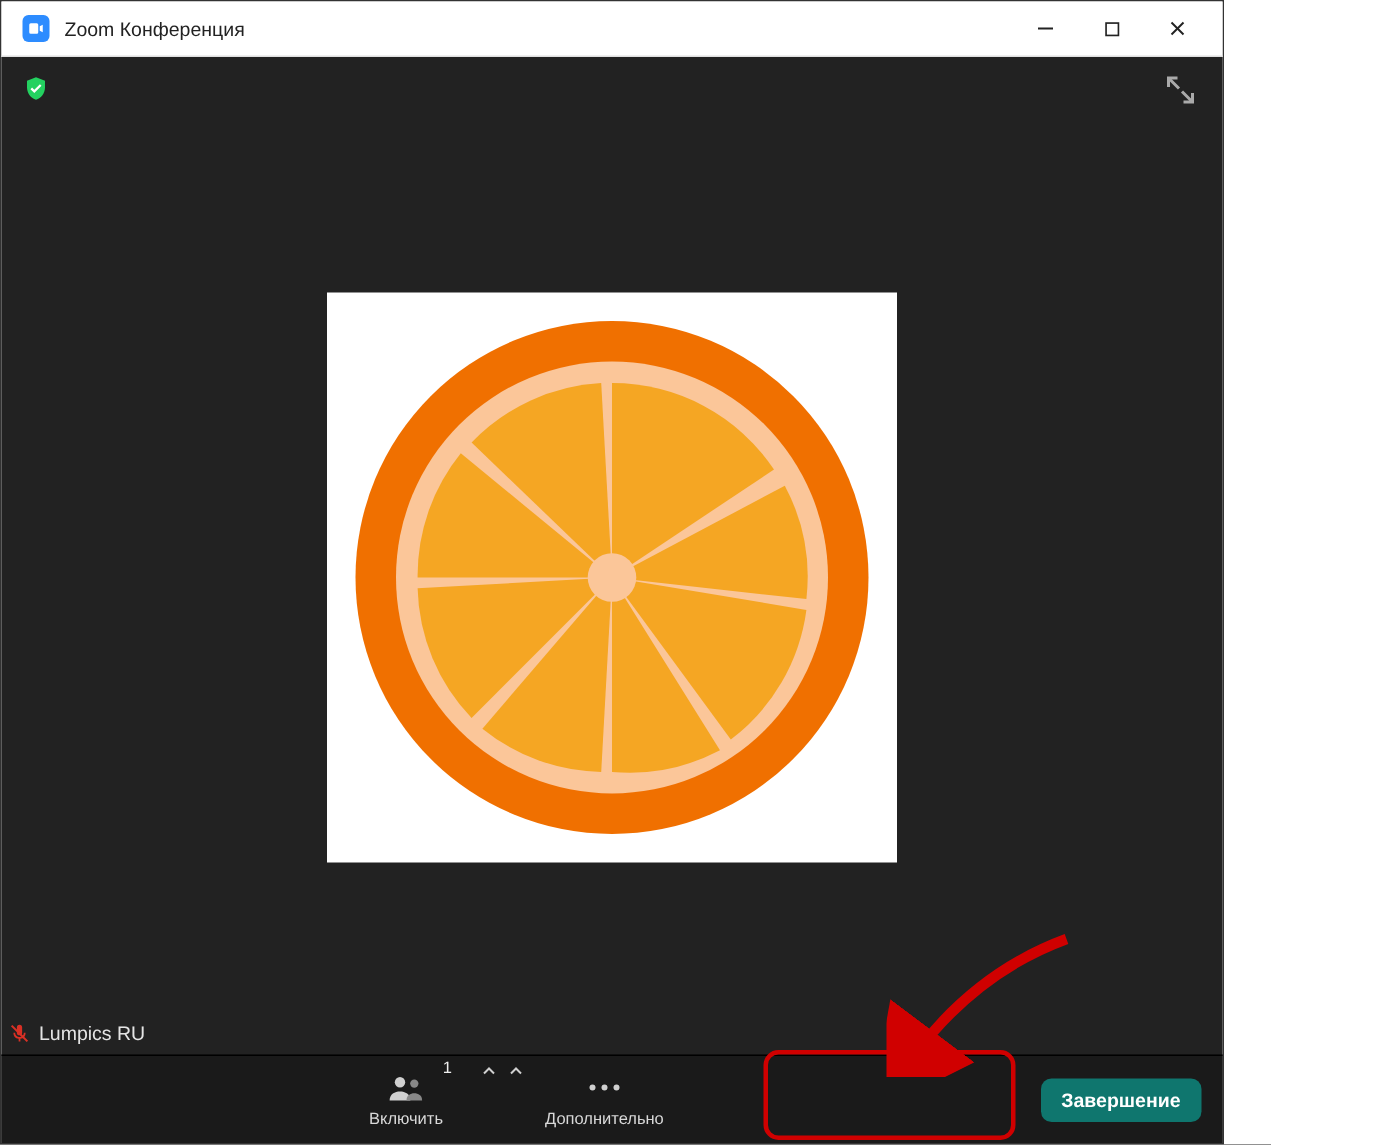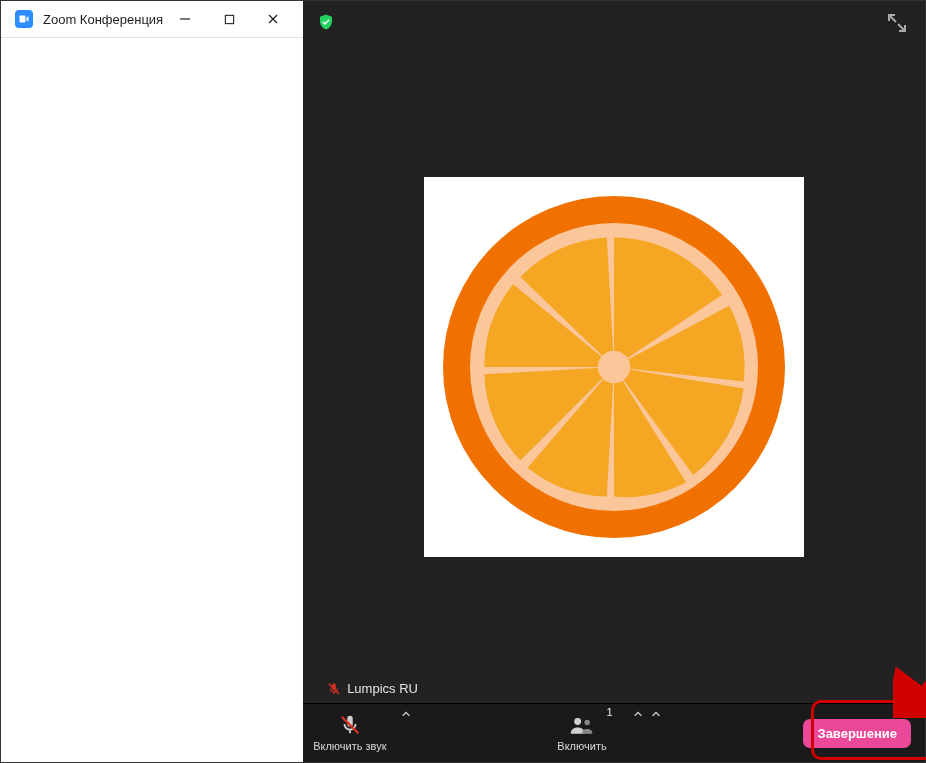--- a/index.html
+++ b/index.html
@@ -5,26 +5,26 @@
   body {
     margin: 0;
     padding: 0;
     font-family: -apple-system, BlinkMacSystemFont, "Segoe UI", Arial, sans-serif;
     background: #fff;
     width: 926px;
     height: 763px;
     overflow: hidden;
   }
   .window {
-    width: 926px;
+    width: 816px;
     height: 763px;
     border: 1px solid #333;
     box-sizing: border-box;
     display: flex;
-    flex-direction: row;
+    flex-direction: column;
   }
   .titlebar {
     height: 36px;
     background: #fff;
     border-bottom: 1px solid #e0e0e0;
     display: flex;
     align-items: center;
     padding: 0 8px 0 14px;
   }
   .tb-icon {
@@ -72,21 +72,21 @@
   .avatar-box {
     width: 380px; height: 380px;
     margin-top:-30px;
     background: #fff;
     display: flex; align-items: center; justify-content: center;
   }
   .avatar-box svg { width: 360px; height: 360px; }
 
   .participant-name {
     position: absolute;
-    left: 24px;
+    left: 5px;
     bottom: 66px;
     display: flex;
     align-items: center;
     gap: 6px;
     color: #e4e4e4;
     font-size: 13px;
   }
   .mic-muted { width: 14px; height: 14px; }
 
   .toolbar {
@@ -138,21 +138,21 @@
     display: flex; align-items: center; justify-content: center;
   }
   .participants-count {
     position: absolute;
     top: 2px; right: 16px;
     font-size: 11px;
     color: #eee;
   }
   .spacer-flex { flex: 1; }
   .end-btn {
-    background: #ec4899;
+    background: #0f766e;
     color: #fff;
     border-radius: 7px;
     padding: 7px 14px;
     font-size: 13px;
     font-weight: 600;
     margin: 0 14px 0 6px;
     cursor: pointer;
   }
 
   
@@ -238,37 +238,20 @@
       <svg class="mic-muted" viewBox="0 0 24 24">
         <path fill="#d93025" d="M12 14a3 3 0 0 0 3-3V5a3 3 0 0 0-6 0v6a3 3 0 0 0 3 3z"></path>
         <path fill="#d93025" d="M17 11a5 5 0 0 1-10 0H5a7 7 0 0 0 6 6.9V21h2v-3.1A7 7 0 0 0 19 11h-2z"></path>
         <line x1="3" y1="3" x2="21" y2="21" stroke="#d93025" stroke-width="2.4"></line>
       </svg>
       <span>Lumpics RU</span>
     </div>
 
     <div class="toolbar">
 
-      <div class="tb-group">
-        <div class="tool-btn">
-          <div class="icon-slot">
-            <svg width="22" height="22" viewBox="0 0 24 24">
-              <path fill="#d0d0d0" d="M12 14a3 3 0 0 0 3-3V5a3 3 0 0 0-6 0v6a3 3 0 0 0 3 3z"></path>
-              <path fill="#d0d0d0" d="M17 11a5 5 0 0 1-10 0H5a7 7 0 0 0 6 6.9V21h2v-3.1A7 7 0 0 0 19 11h-2z"></path>
-              <line x1="3" y1="3" x2="21" y2="21" stroke="#d93025" stroke-width="2.6"></line>
-            </svg>
-          </div>
-          <span>Включить звук</span>
-        </div>
-        <div class="tool-caret">
-          <svg width="10" height="10" viewBox="0 0 12 12">
-              <path d="M2 8l4-4 4 4" fill="none" stroke="currentColor" stroke-width="1.6"></path>
-            </svg>
-        </div>
-      </div>
 
 
       <div class="spacer-flex"></div>
 
 
       <div class="tb-group">
         <div class="tool-btn" style="padding-right:22px">
           <div class="icon-slot">
             <svg width="26" height="20" viewBox="0 0 30 20">
               <circle cx="10" cy="6" r="4" fill="#d0d0d0"></circle>
@@ -288,20 +271,30 @@
       </div>
 
       <div class="tb-group">
         <div class="tool-caret">
           <svg width="10" height="10" viewBox="0 0 12 12">
               <path d="M2 8l4-4 4 4" fill="none" stroke="currentColor" stroke-width="1.6"></path>
             </svg>
         </div>
       </div>
 
+      <div class="tool-btn">
+        <div class="icon-slot">
+          <svg width="24" height="8" viewBox="0 0 24 8">
+            <circle cx="4" cy="4" r="2" fill="#d0d0d0"></circle>
+              <circle cx="12" cy="4" r="2" fill="#d0d0d0"></circle>
+              <circle cx="20" cy="4" r="2" fill="#d0d0d0"></circle>
+          </svg>
+        </div>
+        <span>Дополнительно</span>
+      </div>
 
       <div class="spacer-flex"></div>
 
       <div class="end-btn">
         <span>Завершение</span>
       </div>
     </div>
 
     <div class="highlight-box" style="left:508px; bottom:2px; width:162px; height:54px;"></div>
     <svg class="arrow-svg" style="left:590px; bottom:44px; width:130px; height:100px;" viewBox="0 0 130 100">

